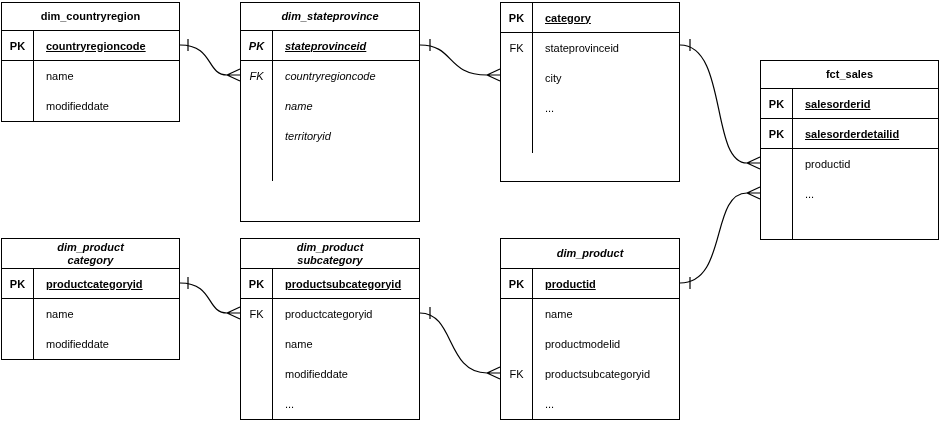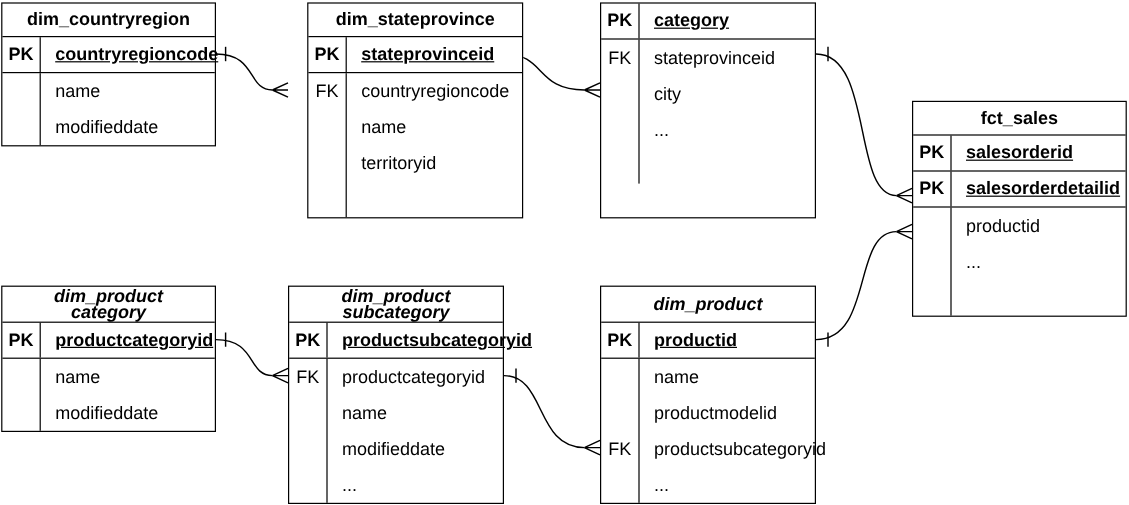--- a/index.html
+++ b/index.html
@@ -3,21 +3,21 @@
 <meta charset="utf-8">
 <style>
   * { box-sizing: border-box; margin: 0; padding: 0; }
   html, body { background: #ffffff; }
   .canvas {
     position: relative;
     width: 941px;
     height: 421px;
     background: #ffffff;
     font-family: "Liberation Sans", sans-serif;
-    font-size: 15px;
+    font-size: 11px;
     color: #000000;
     overflow: hidden;
   }
   .wires { position: absolute; left: 0; top: 0; width: 941px; height: 421px; }
   .wires path, .wires line { stroke: #000000; stroke-width: 1.2; fill: none; }
   .entity {
     position: absolute;
     background: #ffffff;
     border: 1px solid #000000;
   }
@@ -93,21 +93,21 @@
         <div class="t-kline"></div>
         <div class="t-kline"></div>
       </div>
       <div class="t-fcol">
         <div class="t-fline">name</div>
         <div class="t-fline">modifieddate</div>
       </div>
     </div>
   </div>
 
-  <div class="entity" style="left:256px; top:2px; width:180px; height:180px;">
+  <div class="entity" style="left:240px; top:2px; width:180px; height:220px;font-style:italic;">
     <div class="t-title h28">dim_stateprovince</div>
     <div class="t-row">
       <div class="t-key">PK</div>
       <div class="t-field pkfield">stateprovinceid</div>
     </div>
     <div class="t-body">
       <div class="t-kcol">
         <div class="t-kline">FK</div>
         <div class="t-kline"></div>
         <div class="t-kline"></div>
@@ -134,21 +134,21 @@
         <div class="t-kline"></div>
       </div>
       <div class="t-fcol">
         <div class="t-fline">stateprovinceid</div>
         <div class="t-fline">city</div>
         <div class="t-fline">...</div>
       </div>
     </div>
   </div>
 
-  <div class="entity" style="left:760px; top:60px; width:179px; height:180px;margin-top:24px;">
+  <div class="entity" style="left:760px; top:60px; width:179px; height:180px;">
     <div class="t-title h28">fct_sales</div>
     <div class="t-row">
       <div class="t-key">PK</div>
       <div class="t-field pkfield">salesorderid</div>
     </div>
     <div class="t-row">
       <div class="t-key">PK</div>
       <div class="t-field pkfield">salesorderdetailid</div>
     </div>
     <div class="t-body">

